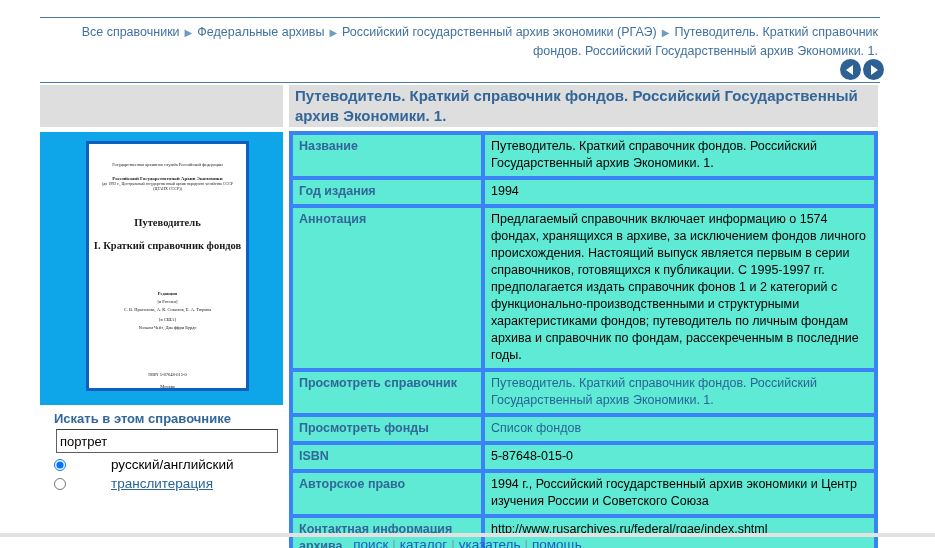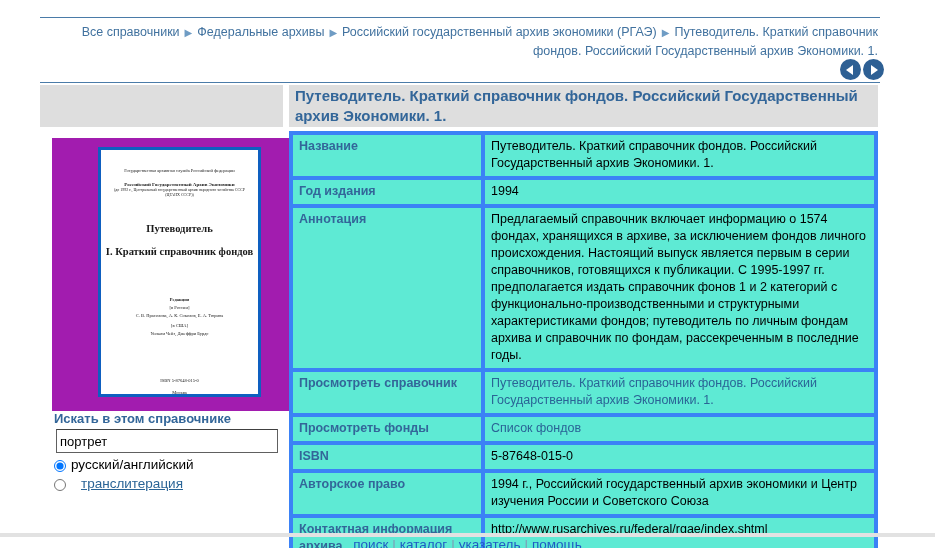--- a/index.html
+++ b/index.html
@@ -19,21 +19,21 @@
   .arrow-btn { position:absolute; top:0; width:21px; height:21px; border-radius:50%;
     background:#2e6094; cursor:pointer; }
   .arrow-btn.prev { left:0; } .arrow-btn.next { left:23px; }
   .tri { position:absolute; top:5.5px; width:0; height:0;
     border-top:5px solid transparent; border-bottom:5px solid transparent; }
   .tri-left  { left:6px; border-right:7px solid #fff; }
   .tri-right { left:8px; border-left:7px solid #fff; }
 
   
   .side-topbar { position:absolute; left:40px; top:85px; width:243px; height:42px; background:#dedede; }
-  .cover-panel { position:absolute; left:52px; top:132px; width:243px; height:273px; background:#a21caf;margin-top:6px; }
+  .cover-panel { position:absolute; left:40px; top:132px; width:243px; height:273px; background:#0ea5e9; }
   .book-cover { position:absolute; left:46px; top:9px; width:163px; height:250px;
     background:#fff; border:3px solid #0e5fc0; text-align:center;
     font-family:"Liberation Serif","DejaVu Serif",serif; color:#1a1a1a; overflow:hidden; }
   .bc-agency { margin-top:18px; font-size:4.5px; }
   .bc-archive { margin-top:9px; font-size:5px; font-weight:bold; }
   .bc-former { font-size:4px; padding:0 10px; }
   .bc-title1 { margin-top:26px; font-size:10.5px; font-weight:bold; }
   .bc-title2 { margin-top:12px; font-size:10.5px; font-weight:bold; }
   .bc-ed-head { margin-top:40px; font-size:4.5px; font-weight:bold; }
   .bc-ed { font-size:4.5px; margin-top:3px; }
@@ -46,24 +46,24 @@
   .search-heading { color:#336699; font-weight:bold; font-size:13px; text-align:left;
     padding-left:14px; margin-bottom:3px; }
   .search-input { display:block; margin:0 auto 0 16px; width:222px; height:24px;
     border:1px solid #606060; border-top:1px solid #404040; font-size:13px; padding:1px 3px;
     font-family:"Liberation Sans","DejaVu Sans",sans-serif; }
   .search-row { display:flex; justify-content:space-between; align-items:flex-start; margin-top:3px; }
   .kbd-link { color:#336699; margin-left:55px; cursor:pointer; text-decoration:none; font-size:13px; }
   .search-btn { margin-right:5px; background:#d6d2c8; border:2px outset #efefef;
     font-size:13px; padding:2px 13px; cursor:pointer; color:#000;
     font-family:"Liberation Sans","DejaVu Sans",sans-serif; }
-  .radio-row { display:flex; align-items:flex-end; margin-top:4px; margin-left:14px; }
+  .radio-row { display:flex; align-items:center; margin-top:4px; margin-left:14px;gap:40px; }
   .radio-row input { width:12px; height:12px; margin-right:5px; }
   .radio-label-plain { color:#000; font-size:13.5px; }
-  .radio-label-link { color:#2a6496; font-size:13.5px; text-decoration:underline; cursor:pointer;margin-left:10px; }
+  .radio-label-link { color:#2a6496; font-size:13.5px; text-decoration:underline; cursor:pointer; }
 
   
   .record-title { position:absolute; left:289px; top:85px; width:589px; height:42px;
     background:#dedede; color:#336699; font-weight:bold; font-size:15px; line-height:20px;
     padding:1px 6px; }
   .record-table { position:absolute; left:289px; top:131px; width:589px;
     border-collapse:collapse; font-size:12.5px; }
   .record-table td { border:4px solid #3b82f6; vertical-align:top;
     padding:3px 6px 4px 6px; line-height:17px; background:#5eead4; }
   td.cell-label { width:192px; color:#336699; font-weight:bold; }

